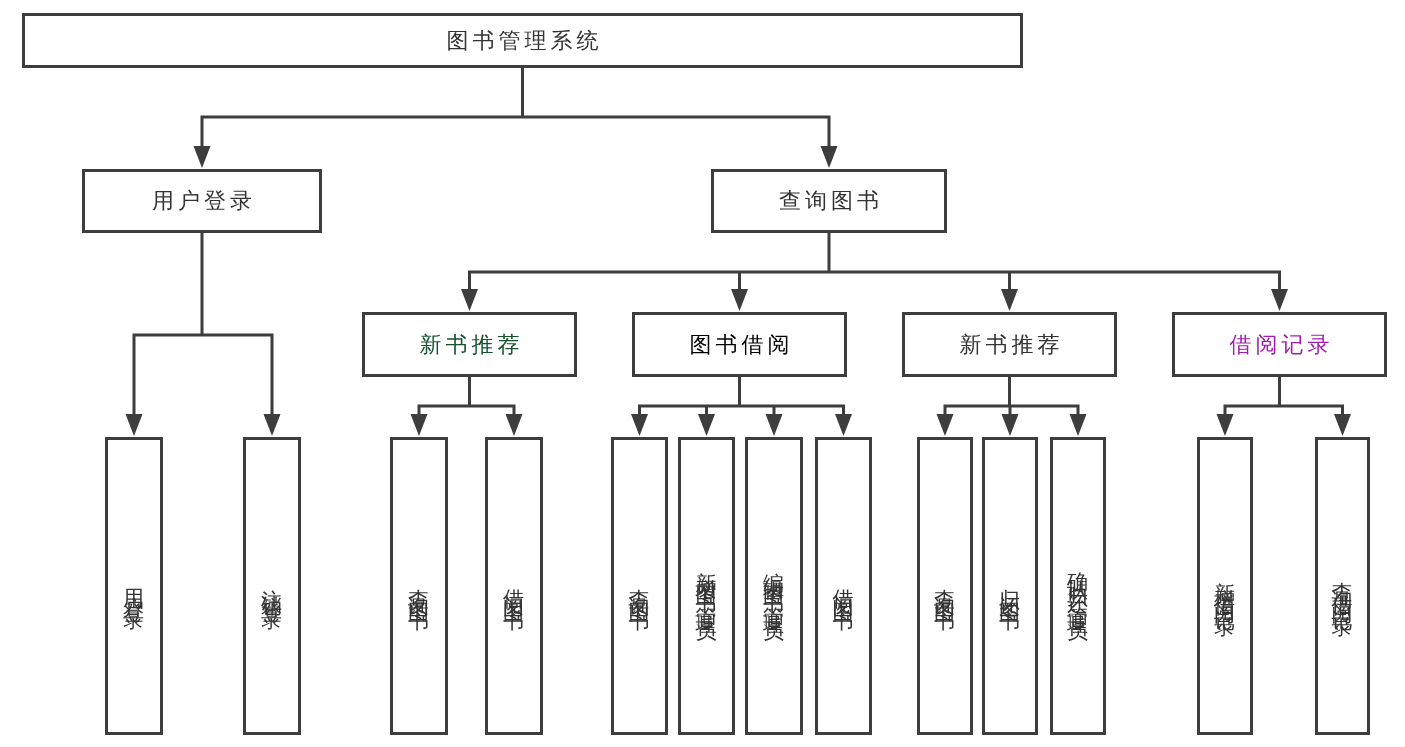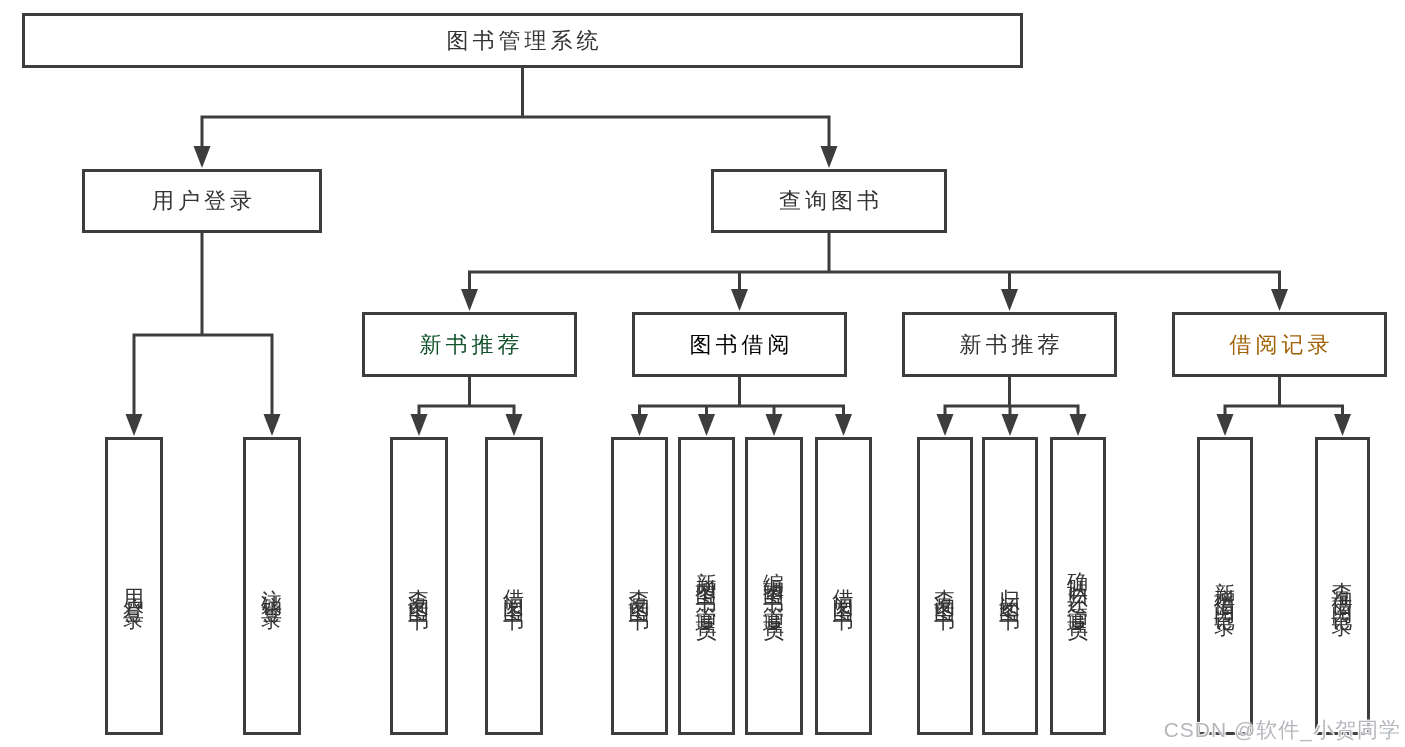--- a/index.html
+++ b/index.html
@@ -90,21 +90,21 @@
       </div>
       <div class="node h" style="left: 362px; top: 312px; width: 215px; height: 65px; border-color: rgb(61, 61, 61); color: #14532d;">
         <span class="lbl">新书推荐</span>
       </div>
       <div class="node h" style="left: 632px; top: 312px; width: 215px; height: 65px; border-color: rgb(61, 61, 61); color: #000000;">
         <span class="lbl">图书借阅</span>
       </div>
       <div class="node h" style="left: 902px; top: 312px; width: 215px; height: 65px; border-color: rgb(61, 61, 61); color: rgb(51, 51, 51);">
         <span class="lbl">新书推荐</span>
       </div>
-      <div class="node h" style="left: 1172px; top: 312px; width: 215px; height: 65px; border-color: rgb(61, 61, 61); color: #a16207;">
+      <div class="node h" style="left: 1172px; top: 312px; width: 215px; height: 65px; border-color: rgb(61, 61, 61); color: #a21caf;">
         <span class="lbl">借阅记录</span>
       </div>
       <div class="node v" style="left: 105px; top: 437px; width: 58px; height: 298px; border-color: rgb(61, 61, 61); color: rgb(51, 51, 51);">
         <span class="lbl">用户登录</span>
       </div>
       <div class="node v" style="left: 243px; top: 437px; width: 58px; height: 298px; border-color: rgb(61, 61, 61); color: rgb(51, 51, 51);">
         <span class="lbl">注销登录</span>
       </div>
       <div class="node v" style="left: 390px; top: 437px; width: 58px; height: 298px; border-color: rgb(61, 61, 61); color: rgb(51, 51, 51);">
         <span class="lbl">查询图书</span>
@@ -133,14 +133,13 @@
       <div class="node v" style="left: 1050px; top: 437px; width: 56px; height: 298px; border-color: rgb(61, 61, 61); color: rgb(51, 51, 51);">
         <span class="lbl">确认归还（管理员）</span>
       </div>
       <div class="node v" style="left: 1197px; top: 437px; width: 56px; height: 298px; border-color: rgb(61, 61, 61); color: rgb(51, 51, 51);">
         <span class="lbl">新增借阅记录</span>
       </div>
       <div class="node v" style="left: 1315px; top: 437px; width: 55px; height: 298px; border-color: rgb(61, 61, 61); color: rgb(51, 51, 51);">
         <span class="lbl">查询借阅记录</span>
       </div>
     </div>
-  <div id="watermark" style="color: rgb(180, 183, 187);">CSDN @软件_小贺同学</div>
 </div>
 
 </body></html>

